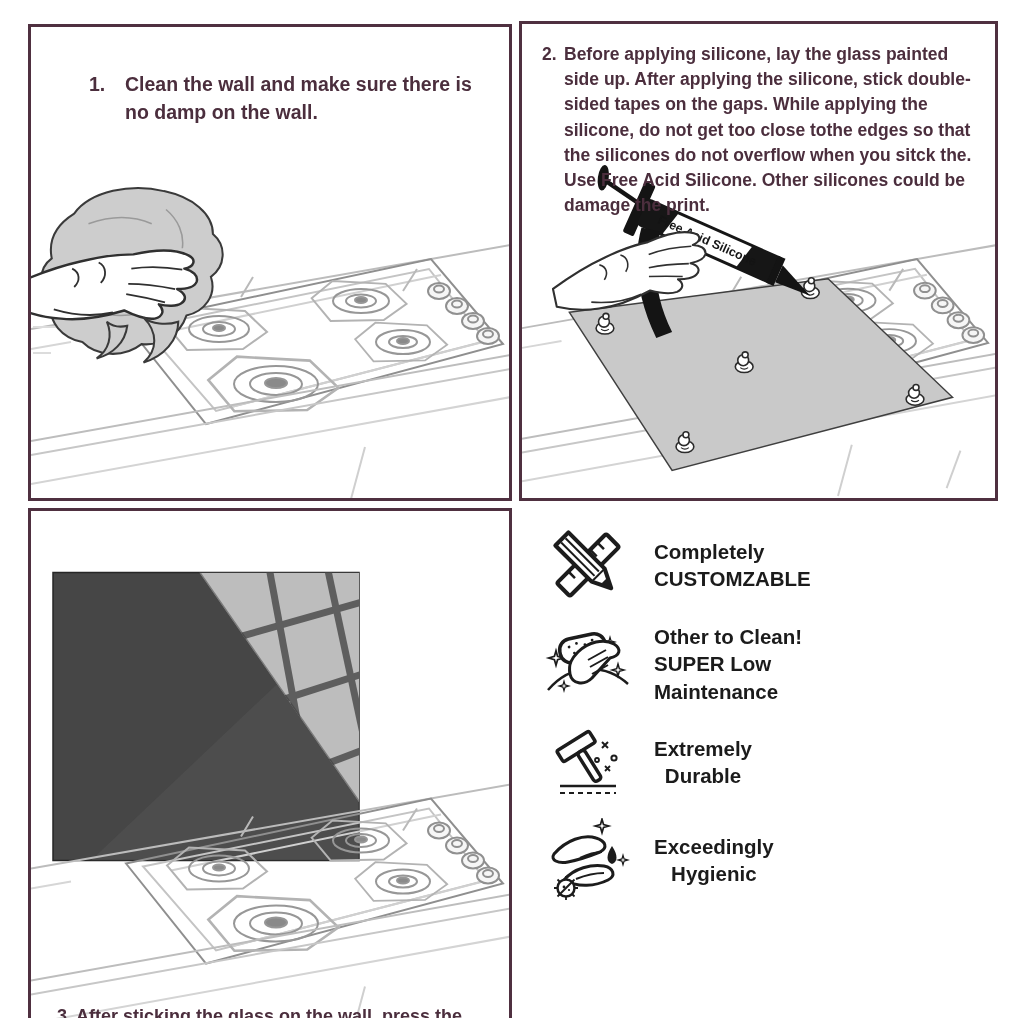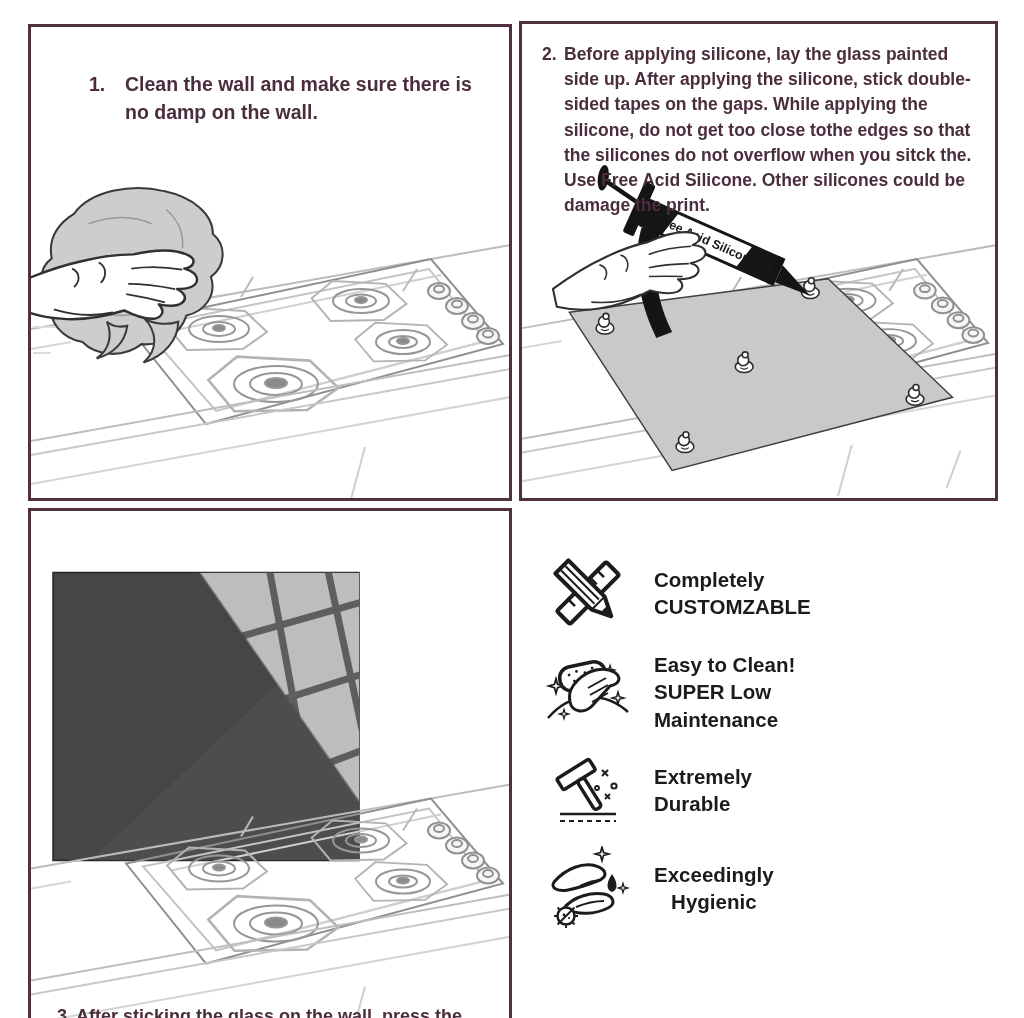--- a/index.html
+++ b/index.html
@@ -16,23 +16,23 @@
   #panel3{left:28px;top:508px;width:484px;height:588px;}
   .illus{position:absolute;left:0;top:0;width:100%;height:100%;}
   .step{position:relative;display:flex;font-weight:bold;color:var(--step-text,#4b2e3d);z-index:2;}
   #panel1 .step{margin:44px 22px 0 58px;font-size:19.5px;line-height:1.42;}
   #panel1 .step .step-num{flex:0 0 36px;}
   #panel2 .step{margin:18px 8px 0 20px;font-size:17.5px;line-height:1.44;}
   #panel2 .step .step-num{flex:0 0 22px;}
   #panel3 .step{position:absolute;left:26px;right:18px;bottom:12px;display:block;font-size:18px;line-height:1.42;}
   #panel3 .step .step-num{display:inline;padding-right:4px;}
   #panel3 .step .step-text{display:inline;}
-  #features{position:absolute;left:542px;top:552px;width:458px;}
+  #features{position:absolute;left:542px;top:524px;width:458px;}
   .feature{display:flex;align-items:center;gap:20px;}
-  .f1{margin-bottom:14px;} .f2{margin-bottom:16px;} .f3{margin-bottom:18px;} .f4{margin-bottom:10px;text-align:center;}
+  .f1{margin-bottom:14px;} .f2{margin-bottom:16px;} .f3{margin-bottom:18px;text-align:center;} .f4{margin-bottom:10px;text-align:center;}
   .ficon{flex:0 0 92px;display:flex;align-items:center;justify-content:center;}
   .flabel{
     font-size:20.5px;font-weight:bold;color:var(--feature-text,#1b1b1b);
     line-height:1.32;white-space:pre-line;
   }
   svg{display:block;}
 </style>
 </head>
 <body>
 
@@ -219,21 +219,21 @@
               <circle cx="30" cy="31" r="1.4"></circle>
               <circle cx="40" cy="32" r="1.4"></circle>
             <circle cx="50" cy="30" r="1.4"></circle>
               <circle cx="56" cy="26" r="1.4"></circle>
           </g>
         </g>
         <path fill="#fff" stroke="#1c1c1c" stroke-width="3" stroke-linejoin="round" d="M34,32 C44,22 60,18 70,24 C78,29 76,36 66,38 L48,58 C40,66 28,64 26,54 C24,44 28,38 34,32 Z"></path>
         <path d="M44,40 L62,30 M46,47 L64,37 M48,54 L64,45" stroke="#1c1c1c" stroke-width="2" fill="none"></path>
       </svg>
     </span>
-    <span class="flabel">Easy to Clean!
+    <span class="flabel">Other to Clean!
 SUPER Low
 Maintenance</span>
   </div>
 
   <div class="feature f3">
     <span class="ficon">
       <svg width="76" height="76" viewBox="0 0 76 76">
         <g transform="rotate(-32 32 30)">
           <rect x="12" y="14" width="38" height="13" rx="2" fill="#fff" stroke="#1c1c1c" stroke-width="3.5"></rect>
           <rect x="28" y="27" width="8" height="34" rx="3" fill="#fff" stroke="#1c1c1c" stroke-width="3.5"></rect>

